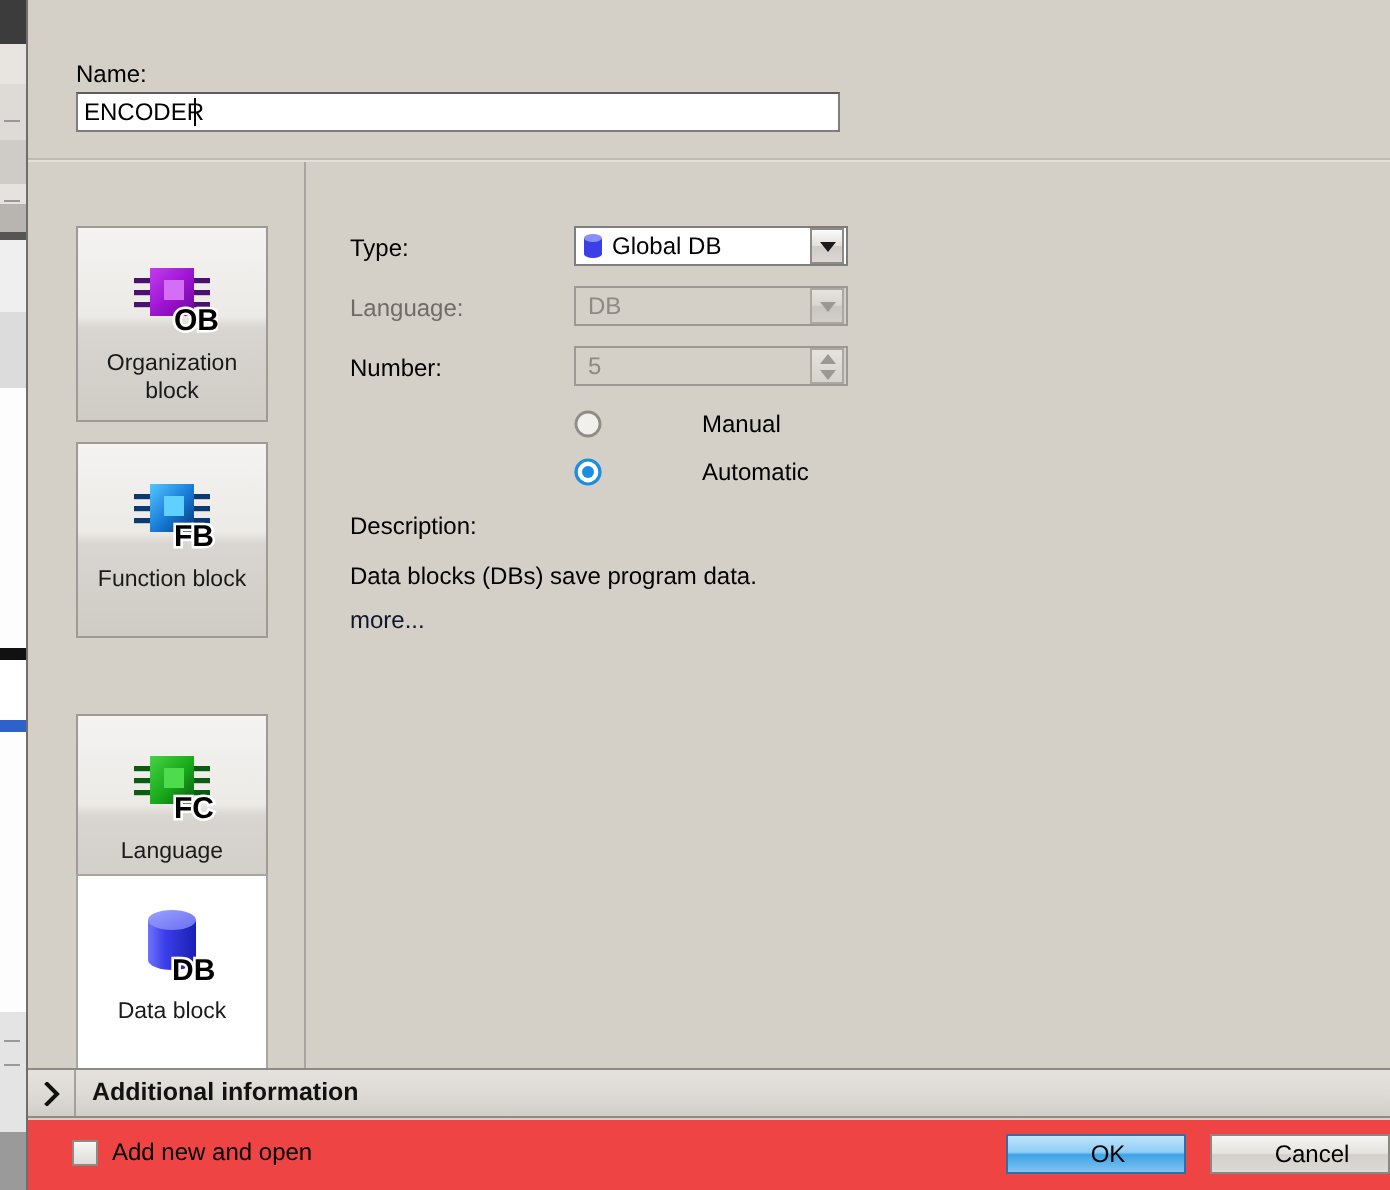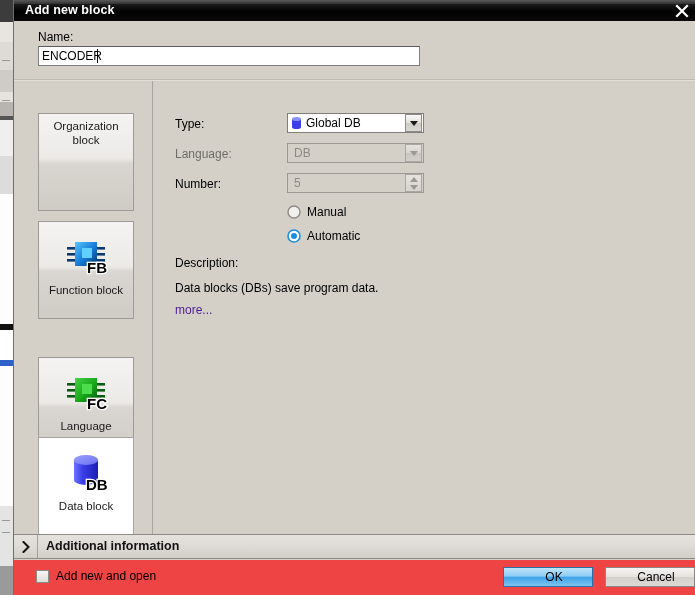--- a/index.html
+++ b/index.html
@@ -167,21 +167,21 @@
   
   #form-panel { position:absolute; left:139px; top:0; width:543px; height:453px; }
   .form-label { position:absolute; font-size:12px; color:#000; }
   #lbl-type      { left:22px; top:36px; }
   #lbl-language  { left:22px; top:66px; color:#6f6c68; }
   #lbl-number    { left:22px; top:96px; }
   #lbl-descr     { left:22px; top:175px; }
   #descr-text    { left:22px; top:200px; }
   #more-link {
     position:absolute; left:22px; top:222px;
-    color:#4c1d95; font-size:12px; cursor:pointer;
+    color:#0f172a; font-size:12px; cursor:pointer;
   }
 
   
   .combo {
     position:absolute;
     width:137px; height:20px;
     box-sizing:border-box;
     border:1px solid #7e7e7e;
     background:#ffffff;
     display:flex; align-items:center;
@@ -230,21 +230,21 @@
     box-sizing:border-box;
     border:1px solid #aaa6a2;
     background: linear-gradient(to bottom,#e6e3de,#d6d3ce);
     display:flex; flex-direction:column; align-items:center; justify-content:center;
   }
   #spinner .sp { height:8px; display:flex; align-items:center; justify-content:center; }
 
   
   .radio-row {
     position:absolute; left:134px;
-    display:flex; align-items:center; cursor:pointer;
+    display:flex; align-items:center; cursor:pointer;gap:44px;
   }
   #radio-manual    { top:124px; }
   #radio-automatic { top:148px; }
   .radio-mark { width:14px; height:14px; }
   .radio-text { margin-left:6px; font-size:12px; color:#000; }
 
   
   #addl-bar {
     position:absolute; left:0; top:513px; width:682px; height:25px;
     background: linear-gradient(to bottom,#e5e2dd 0%,#dedbd6 50%,#d2cfc9 100%);
@@ -324,45 +324,56 @@
   <div class="bg-band bgb15"></div>
     <div class="bg-band bgb16"></div>
   <div class="tick" style="top:60px;"></div>
   <div class="tick" style="top:100px;"></div>
   <div class="tick" style="top:520px;"></div>
   <div class="tick" style="top:532px;"></div>
 </div>
 
 <div id="dialog">
 
-  <div id="titlebar">
-    <div id="titlebar-top-highlight"></div>
-    <div id="title-text">Add new block</div>
-    <div id="close-button">
-      <svg width="14" height="14" viewBox="0 0 14 14">
-        <path d="M2 2 L12 12 M12 2 L2 12" stroke="#ffffff" stroke-width="2.2" stroke-linecap="square"></path>
-      </svg>
-    </div>
-  </div>
 
   <div id="client">
 
     <div id="name-row">
       <div id="name-label">Name:</div>
       <input id="name-input" type="text" value="ENCODER" style="">
       <div id="caret"></div>
     </div>
     <div id="sep-top"></div>
     <div id="sep-top2"></div>
 
     <div id="body-area">
 
       <div id="type-rail">
 
         <div class="type-tile" id="tile-ob">
+          <div class="tile-icon">
+            <svg width="46" height="42" viewBox="0 0 46 42">
+              <defs>
+                <linearGradient id="gOB" x1="0" y1="0" x2="1" y2="1">
+                  <stop offset="0%" stop-color="#c13df0"></stop>
+                  <stop offset="55%" stop-color="#9b12cf"></stop>
+                  <stop offset="100%" stop-color="#6d0a96"></stop>
+                </linearGradient>
+              </defs>
+              <rect x="4" y="12" width="12" height="2.6" fill="#4b1070"></rect>
+              <rect x="4" y="18" width="12" height="2.6" fill="#4b1070"></rect>
+              <rect x="4" y="24" width="12" height="2.6" fill="#4b1070"></rect>
+              <rect x="30" y="12" width="12" height="2.6" fill="#4b1070"></rect>
+              <rect x="30" y="18" width="12" height="2.6" fill="#4b1070"></rect>
+              <rect x="30" y="24" width="12" height="2.6" fill="#4b1070"></rect>
+              <rect x="12" y="7" width="22" height="24" fill="url(#gOB)"></rect>
+              <rect x="19" y="13" width="10" height="10" fill="#d46ef7"></rect>
+              <text x="24" y="38" font-family="Liberation Sans, sans-serif" font-size="15" font-weight="bold" fill="#000" stroke="#ffffff" stroke-width="2.6" paint-order="stroke" text-anchor="start">OB</text>
+            </svg>
+          </div>
           <div class="tile-label">
             <span>Organization</span><br>
             <span>block</span>
           </div>
         </div>
 
         <div class="type-tile" id="tile-fb">
           <div class="tile-icon">
             <svg width="46" height="42" viewBox="0 0 46 42">
               <defs>

